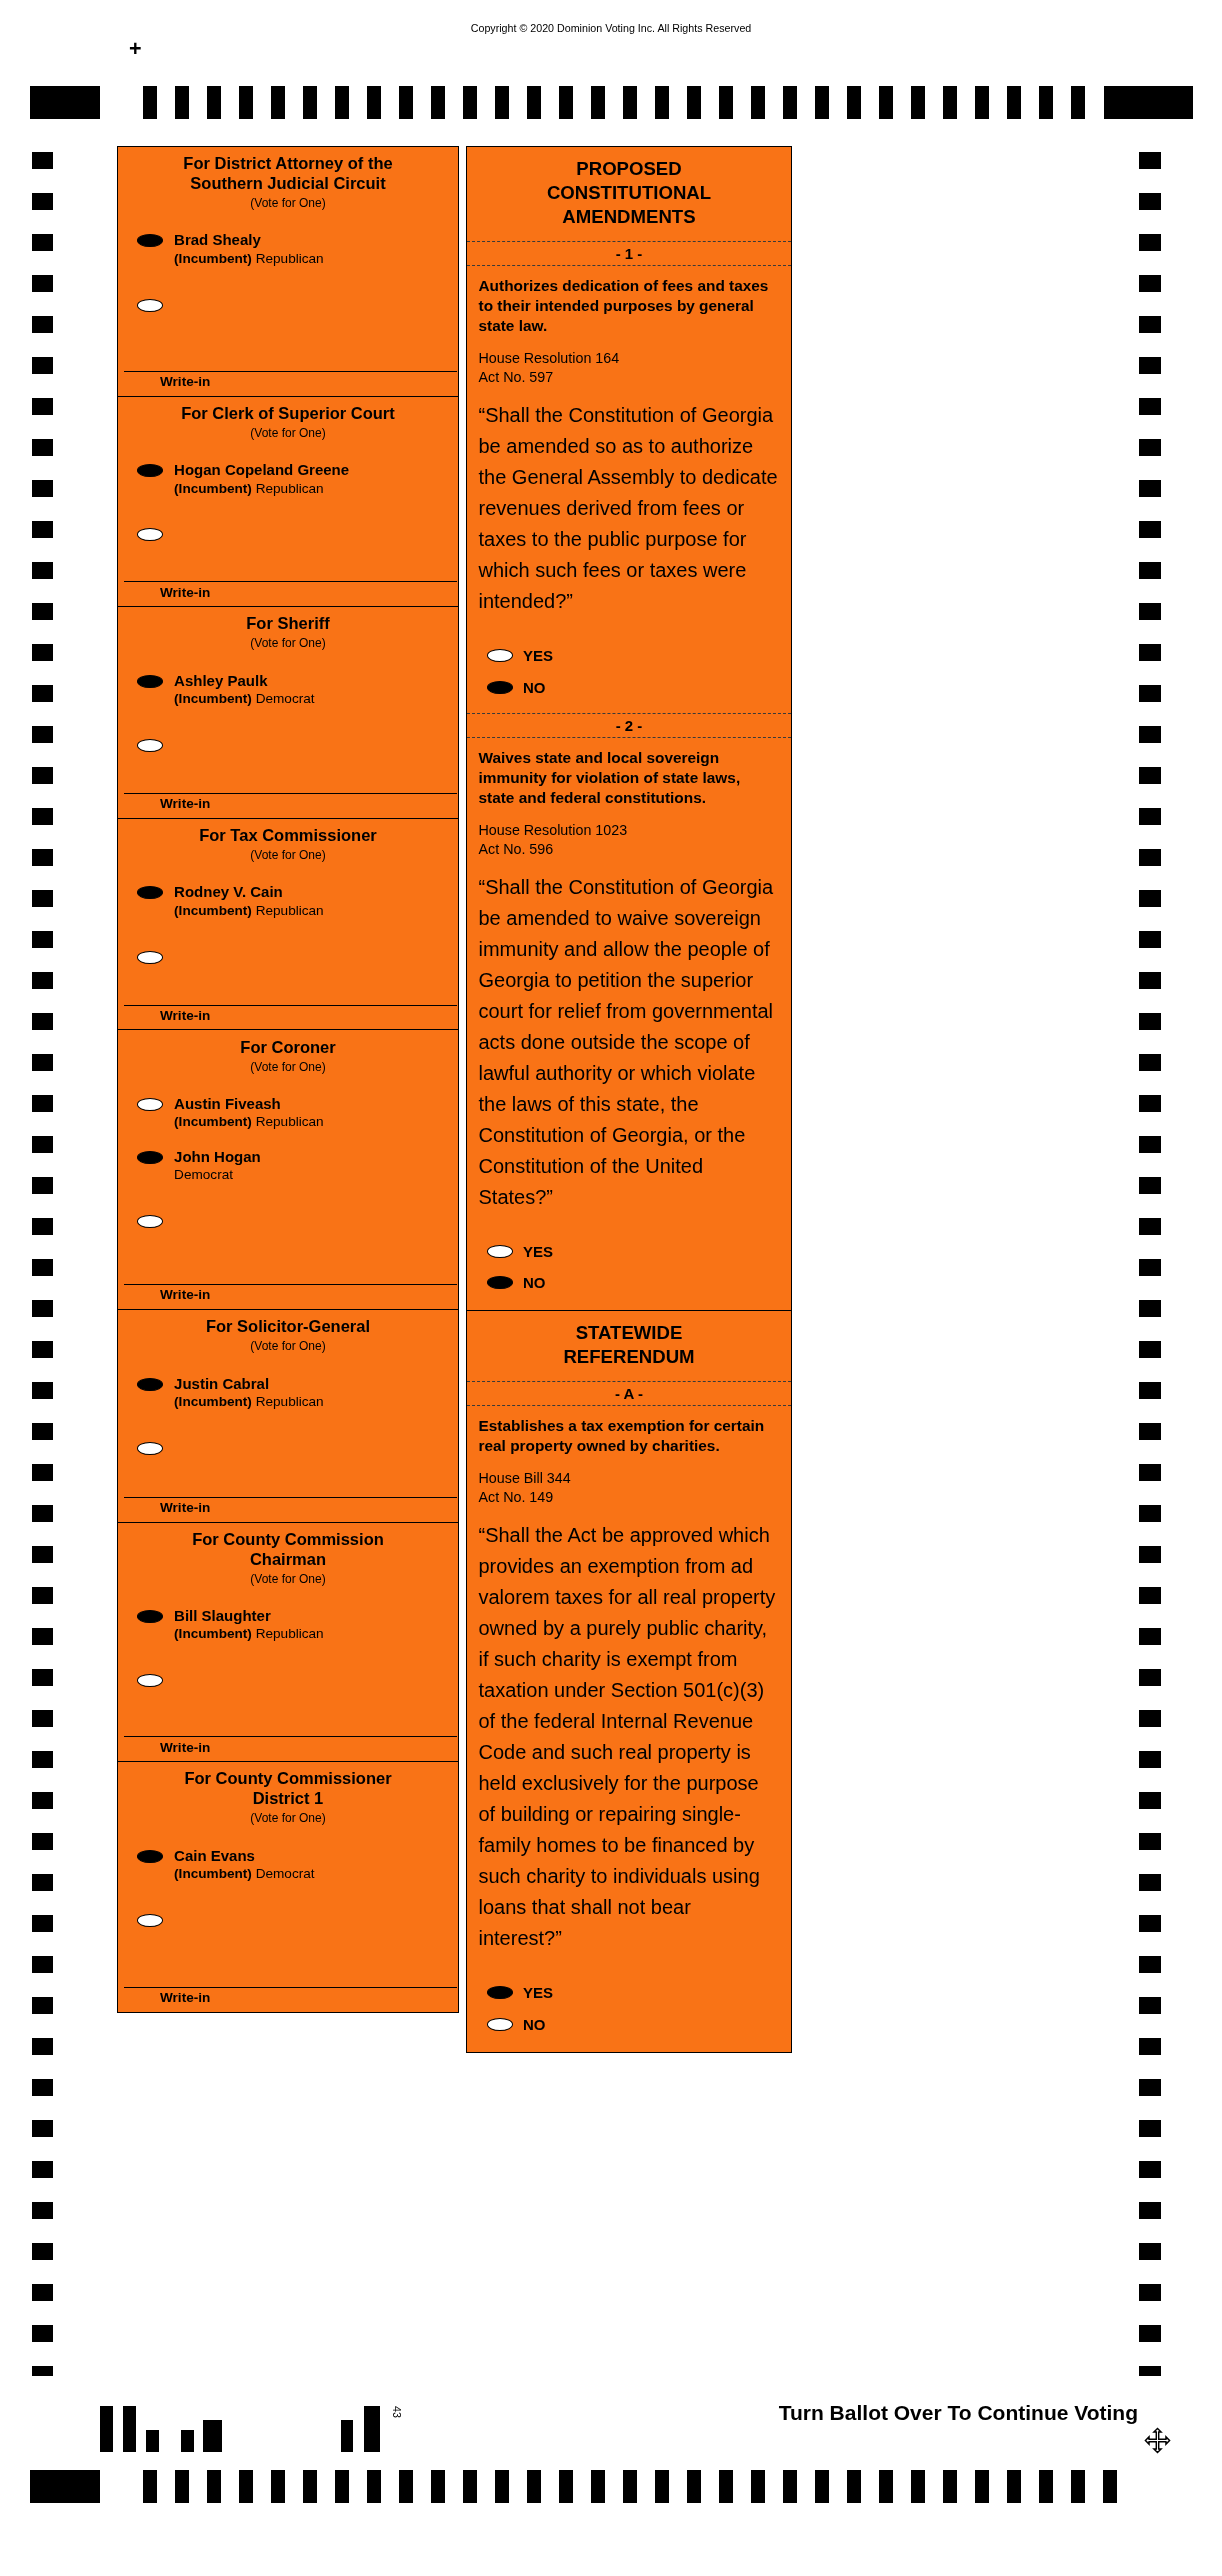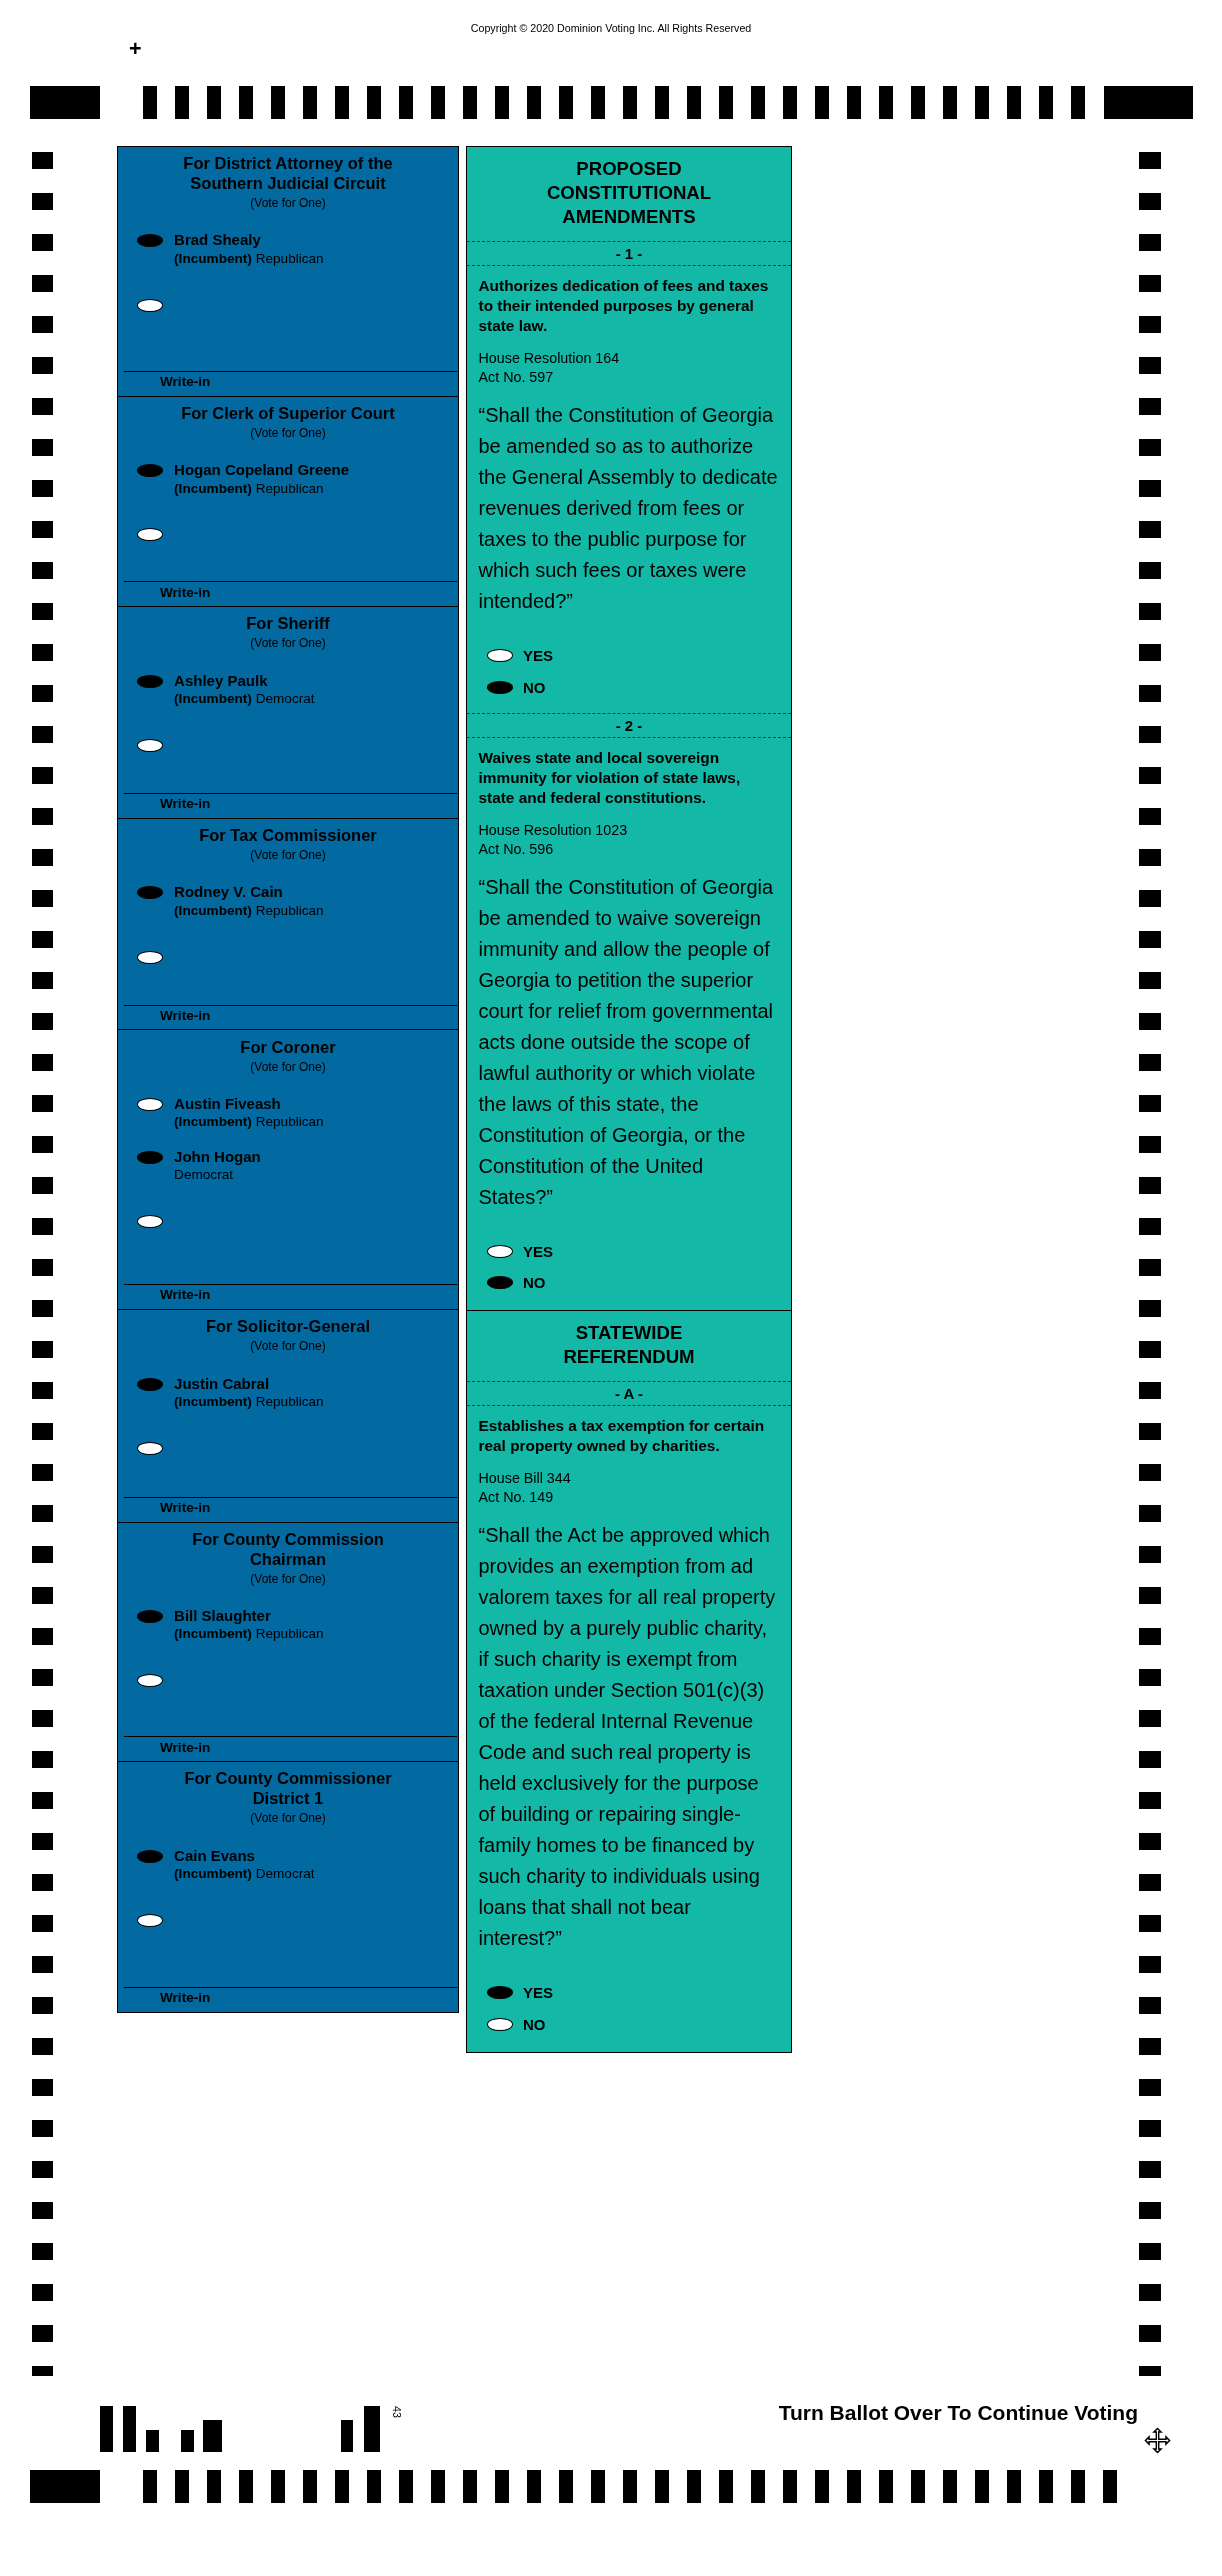--- a/index.html
+++ b/index.html
@@ -23,21 +23,21 @@
   .copyright { position:absolute; top:21.5px; left:0; width:100%; text-align:center; font-size:10.7px; }
   .reg-plus { position:absolute; left:129px; top:37px; font-size:21.5px; font-weight:bold; }
   .turnover { position:absolute; top:2401px; right:84px; font-size:21px; font-weight:bold; }
   .move-icon { position:absolute; left:1143px; top:2426px; }
   .stub-num { position:absolute; left:391px; top:2406px; font-size:10.7px; writing-mode:vertical-rl; }
   .barcode { position:absolute; left:0; top:0; }
   .bc { position:absolute; background:#000; }
 
   
   .col-left  { position:absolute; left:117px; top:146px; width:342px; }
-  .contest { border:1.4px solid #000; margin-top:-1.4px; background:#0369a1;
+  .contest { border:1.4px solid #000; margin-top:-1.4px; background:#f97316;
              display:flex; flex-direction:column; padding-bottom:5.7px; }
   .contest:first-child { margin-top:0; }
   .c-title { font-size:16.5px; font-weight:bold; line-height:1.2; text-align:center;
              white-space:pre-line; padding:7.2px 4.3px 0; }
   .c-instr { font-size:12px; text-align:center; margin-top:2.1px; }
   .cand-row { display:flex; align-items:flex-start; margin:21.5px 0 0 18.6px; }
   .cand-row.second { margin-top:18.6px; }
   .oval { flex:0 0 auto; width:26px; height:13px; border:1.8px solid #000;
           border-radius:13px / 6.4px; background:#fff; }
   .oval[data-filled="true"] { background:#000; }
@@ -46,21 +46,21 @@
   .cand-name { font-size:15px; font-weight:bold; line-height:1.15; }
   .cand-party { font-size:13.6px; margin-top:2.1px; }
   .inc { font-weight:bold; }
   .oval-only { margin-top:30px; margin-bottom:13px; }
   .writein { margin-top:auto; }
   .wi-line { border-top:1.8px solid #000; margin:0 1.4px 0 5.7px; }
   .wi-label { font-size:13.6px; font-weight:bold; margin:2.1px 0 1.4px 42px; }
 
   
   .col-right { position:absolute; left:466px; top:146px; width:326px; }
-  .measures { border:1.4px solid #000; background:#14b8a6; padding-bottom:2.9px; }
+  .measures { border:1.4px solid #000; background:#f97316; padding-bottom:2.9px; }
   .m-header { font-size:18.6px; font-weight:bold; text-align:center; line-height:1.3;
               white-space:pre-line; padding:10px 0 11.5px; }
   .m-header.statewide { border-top:1.8px solid #000; margin-top:18.6px; }
   .m-number { font-size:15px; font-weight:bold; text-align:center;
               border-top:1.4px dashed #3a3a3a; border-bottom:1.4px dashed #3a3a3a; padding:2.9px 0; }
   .m-summary { font-size:15.4px; font-weight:bold; line-height:1.3; padding:10px 11.5px 0; }
   .m-refs { padding:13px 11.5px 0; font-size:14.3px; line-height:1.35; }
   .m-question { font-size:20px; line-height:1.55; padding:13px 11.5px 0; }
   .m-option { display:flex; align-items:center; margin:14.3px 0 0 20px; }
   .m-option.first { margin-top:30px; }

